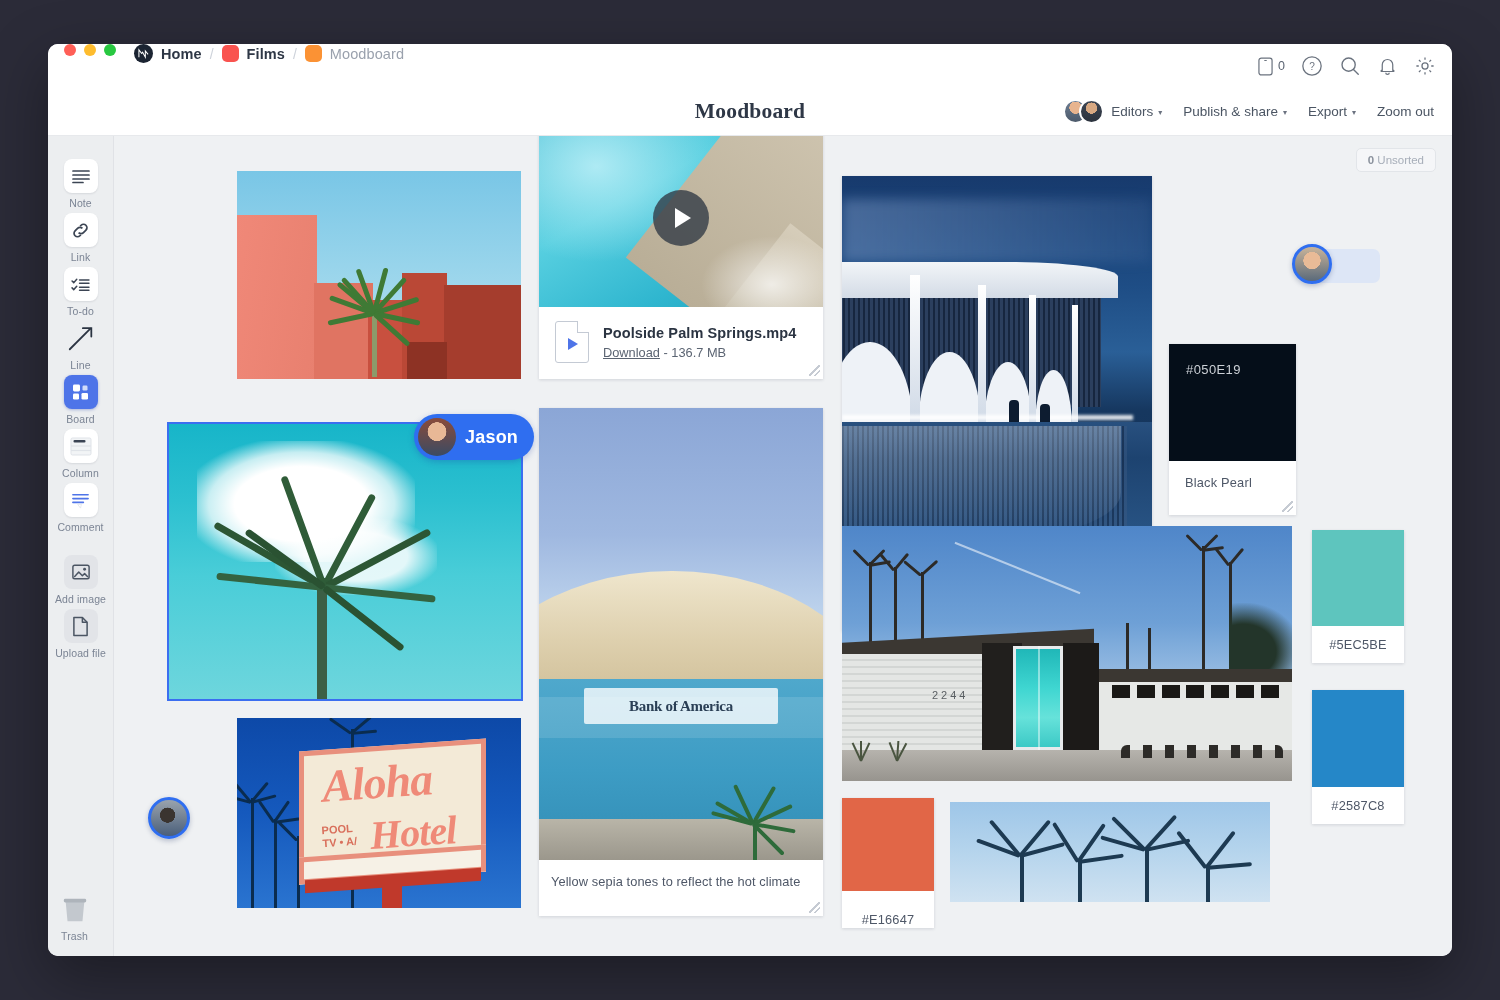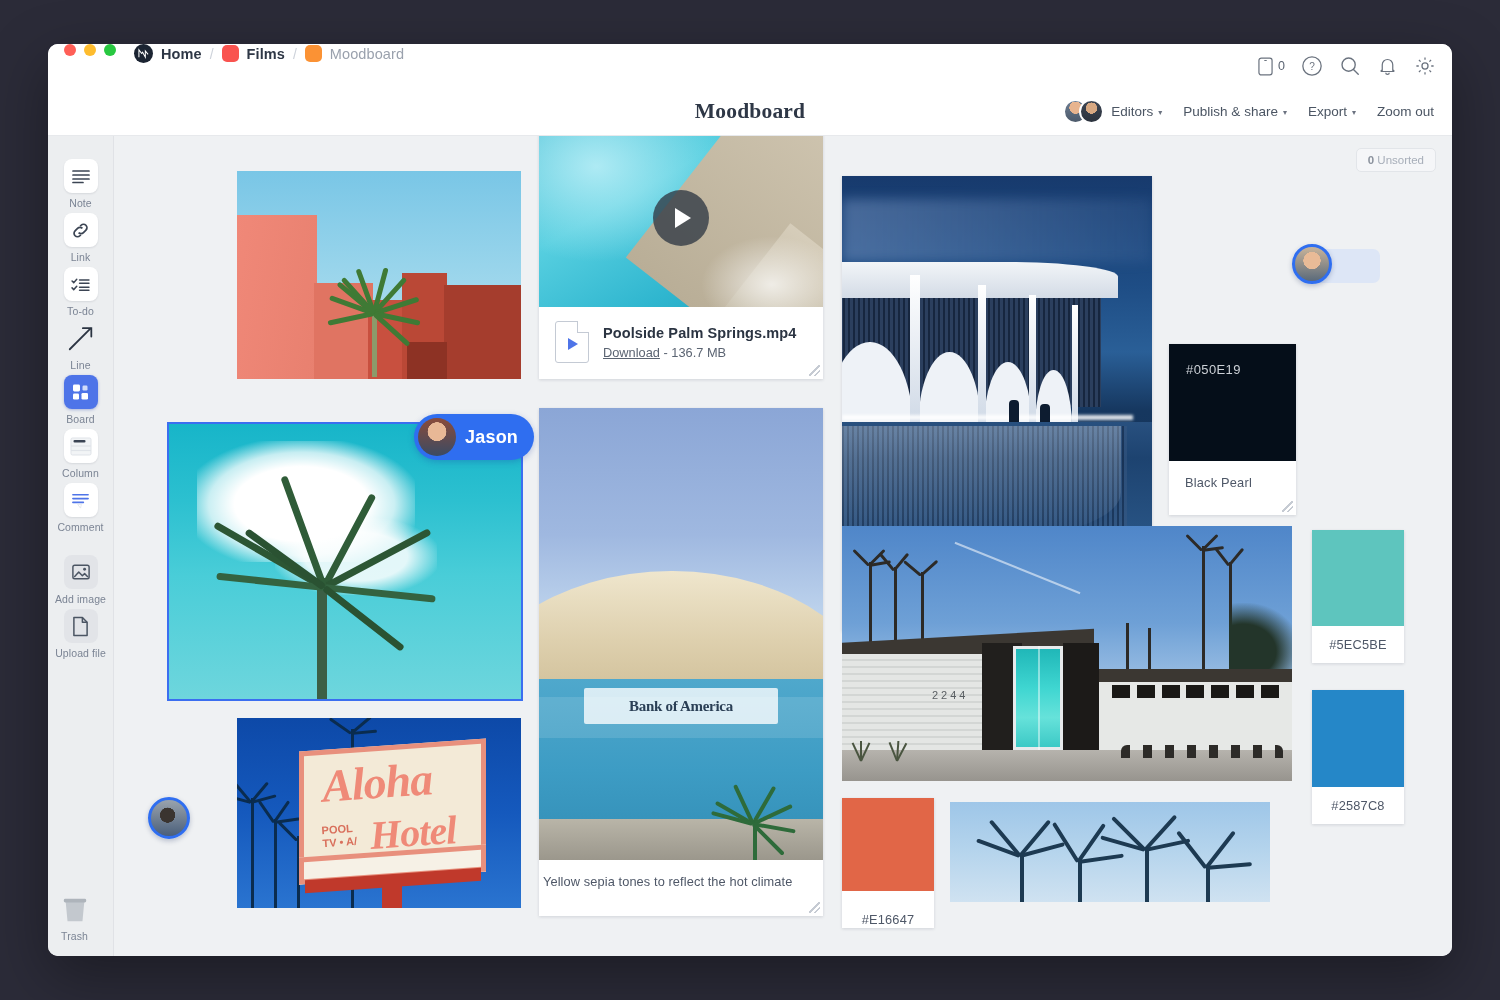--- a/index.html
+++ b/index.html
@@ -118,21 +118,21 @@
   .card {
     position: absolute;
     background: #fff;
     box-shadow: 0 1px 3px rgba(25,35,55,.14);
     overflow: hidden;
   }
   .card.flat { box-shadow: none; }
   .imgbox { background-size: cover; background-position: center; display:block; }
   .caption {
     font-size: 12.8px; color: #4e5767;
-    padding: 14px 4px;
+    padding: 14px 12px;
     letter-spacing: .1px;
   }
   .resize-grip {
     position: absolute; right: 3px; bottom: 3px;
     width: 11px; height: 11px;
     background:
       linear-gradient(135deg, transparent 0 45%, #c6cbd3 45% 55%, transparent 55% 100%),
       linear-gradient(135deg, transparent 0 70%, #c6cbd3 70% 80%, transparent 80% 100%);
   }
 

